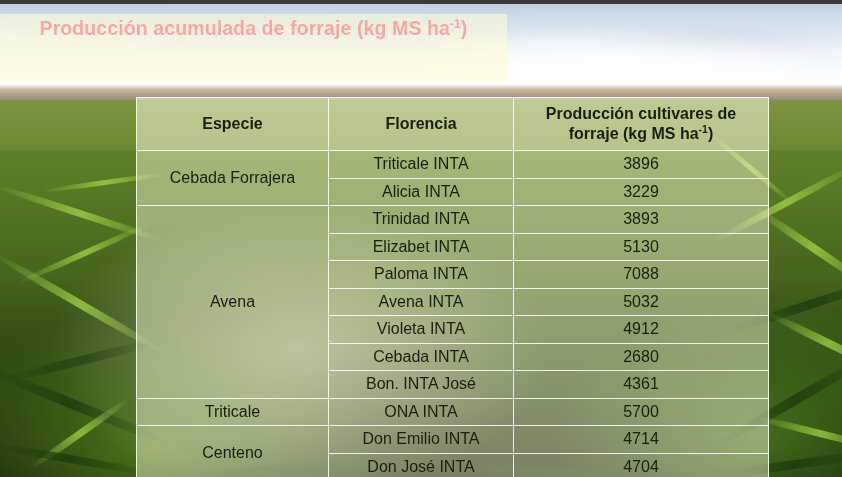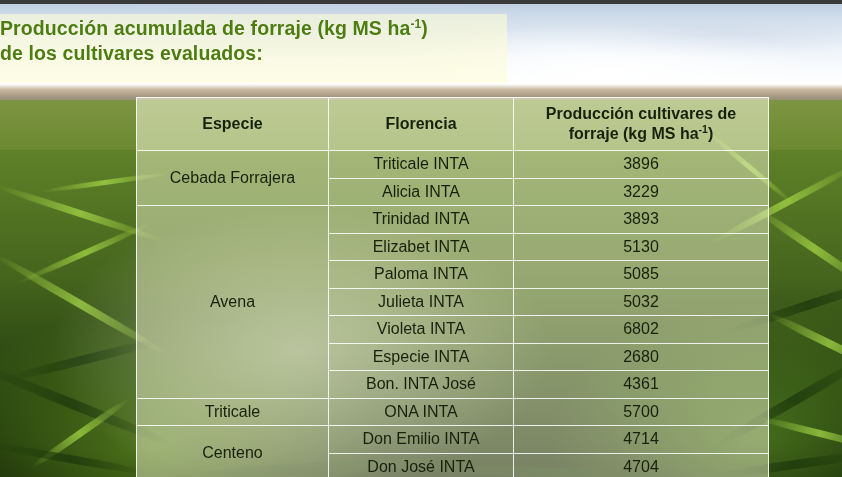--- a/index.html
+++ b/index.html
@@ -65,21 +65,21 @@
     pointer-events:none;
   }
   
   .title-box{
     position:absolute;left:0;top:14px;width:507px;height:69px;
     background:rgba(253,252,214,.62);
     z-index:20;
   }
   .title-text{
     position:absolute;left:0;top:16px;width:507px;
-    text-align:left;color:#4d7c0f;
+    text-align:center;color:#fca5a5;
     font-weight:bold;font-size:19.5px;line-height:25px;
     letter-spacing:.1px;
     z-index:21;
     text-shadow:0 0 2px rgba(255,255,255,.6);
   }
   .title-text sup{font-size:12px;vertical-align:super;line-height:0;}
   
   .tbl-wrap{
     position:absolute;left:100px;top:97px;width:692px;height:371px;
     z-index:15;
@@ -146,21 +146,20 @@
       <div class="blade dark" style="left:420px;top:468px;width:280px;height:10px;transform:rotate(2deg);"></div>
     </div>
     <div class="glow"></div>
   </div>
 
   <div class="topbar"></div>
 
   <div class="title-box"></div>
   <div class="title-text">
     <span>Producción acumulada de forraje (kg MS ha</span><sup>-1</sup><span>)</span><br>
-    <span>de los cultivares evaluados:</span>
   </div>
 
   <div class="tbl-wrap">
     <table class="data">
       <colgroup>
           <col class="c1">
           <col class="c2">
           <col class="c3">
         </colgroup>
       <thead>
@@ -187,32 +186,32 @@
             <td class="species" rowspan="7">Avena</td>
             <td class="cult">Trinidad INTA</td>
             <td class="val">3893</td>
           </tr>
           <tr>
             <td class="cult">Elizabet INTA</td>
             <td class="val">5130</td>
           </tr>
           <tr>
             <td class="cult">Paloma INTA</td>
-            <td class="val">5085</td>
-          </tr>
-          <tr>
-            <td class="cult">Julieta INTA</td>
+            <td class="val">7088</td>
+          </tr>
+          <tr>
+            <td class="cult">Avena INTA</td>
             <td class="val">5032</td>
           </tr>
           <tr>
             <td class="cult">Violeta INTA</td>
-            <td class="val">6802</td>
-          </tr>
-          <tr>
-            <td class="cult">Especie INTA</td>
+            <td class="val">4912</td>
+          </tr>
+          <tr>
+            <td class="cult">Cebada INTA</td>
             <td class="val">2680</td>
           </tr>
           <tr>
             <td class="cult">Bon. INTA José</td>
             <td class="val">4361</td>
           </tr>
           <tr>
             <td class="species" rowspan="1">Triticale</td>
             <td class="cult">ONA INTA</td>
             <td class="val">5700</td>

